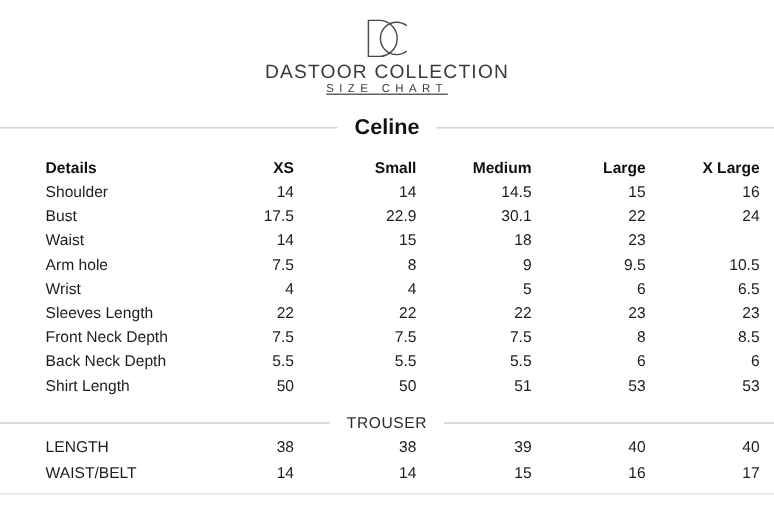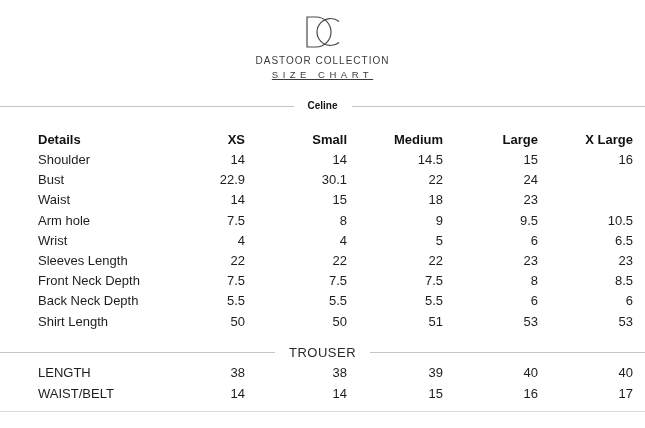--- a/index.html
+++ b/index.html
@@ -7,37 +7,37 @@
     width: 645px; height: 428px;
     background: #ffffff;
     overflow: hidden;
     position: relative;
     font-family: "Liberation Sans", sans-serif;
     color: #1d1d1d;
   }
   .logo-wrap { margin: 15px auto 0; width: 48px; height: 34px; }
   .brand-name {
     margin-top: 6px; text-align: center;
-    font-size: 10px; line-height: 11px;
+    font-size: 16px; line-height: 11px;
     letter-spacing: 1px; color: #3b3b3b;
   }
   .subtitle {
     margin-top: 4px; text-align: center;
     font-size: 9.5px; line-height: 10px;
     letter-spacing: 4.5px; color: #3b3b3b; text-decoration: underline;
   }
   .divider {
     display: flex; align-items: center;
     height: 14px; line-height: 14px;
     font-size: 13px;
   }
   .divider .line { flex: 1; border-top: 1px solid #c6c6c6; }
   .divider .divider-text { padding: 0 14px; white-space: nowrap; }
   .divider.celine { margin-top: 19px; }
-  .divider.celine .divider-text { font-weight: bold; color: #111; font-size: 10px; }
+  .divider.celine .divider-text { font-weight: bold; color: #111; font-size: 18px; }
   .divider.trouser { margin-top: 14px; }
   .divider.trouser .divider-text { color: #2a2a2a; letter-spacing: 0.5px; }
 
   .grid-row {
     display: grid;
     grid-template-columns: 110px 97px 102px 96px 95px 95px;
     padding: 0 12px 0 38px;
     font-size: 13px;
   }
   .grid-row .cell { text-align: right; white-space: nowrap; }
@@ -86,20 +86,21 @@
       <div class="cell label">Shoulder</div>
       <div class="cell">14</div>
       <div class="cell">14</div>
       <div class="cell">14.5</div>
       <div class="cell">15</div>
       <div class="cell">16</div>
     </div>
 
     <div class="grid-row">
       <div class="cell label">Bust</div>
+      <div class="cell">17.5</div>
       <div class="cell">22.9</div>
       <div class="cell">30.1</div>
       <div class="cell">22</div>
       <div class="cell">24</div>
     </div>
 
     <div class="grid-row">
       <div class="cell label">Waist</div>
       <div class="cell">14</div>
       <div class="cell">15</div>

